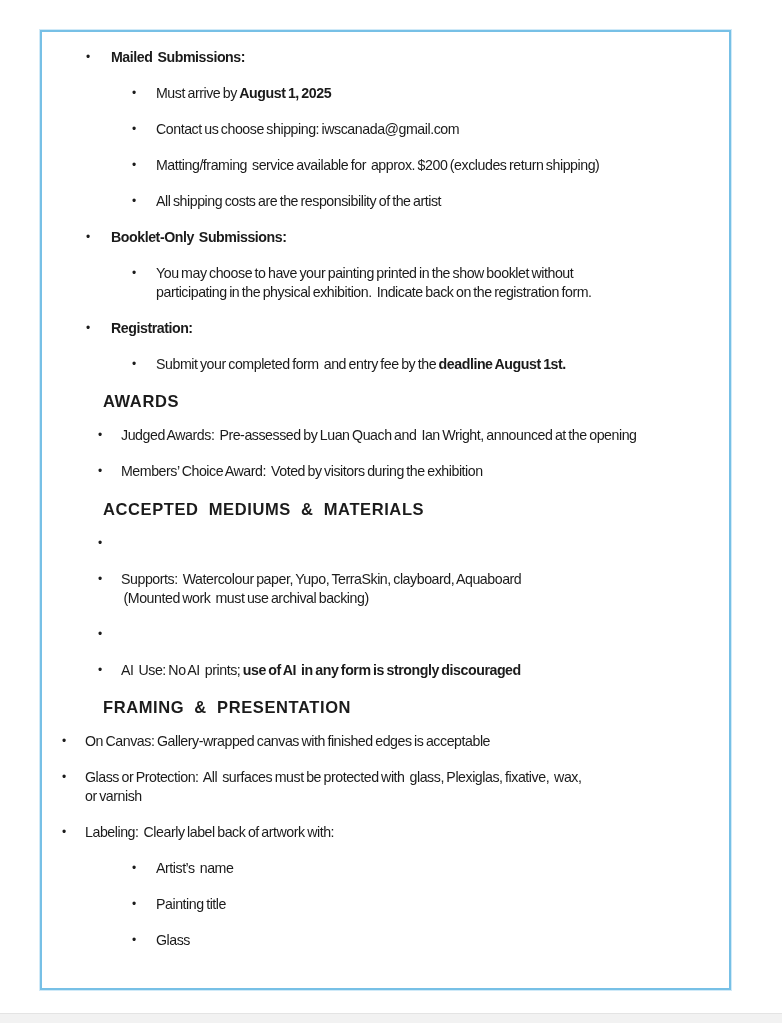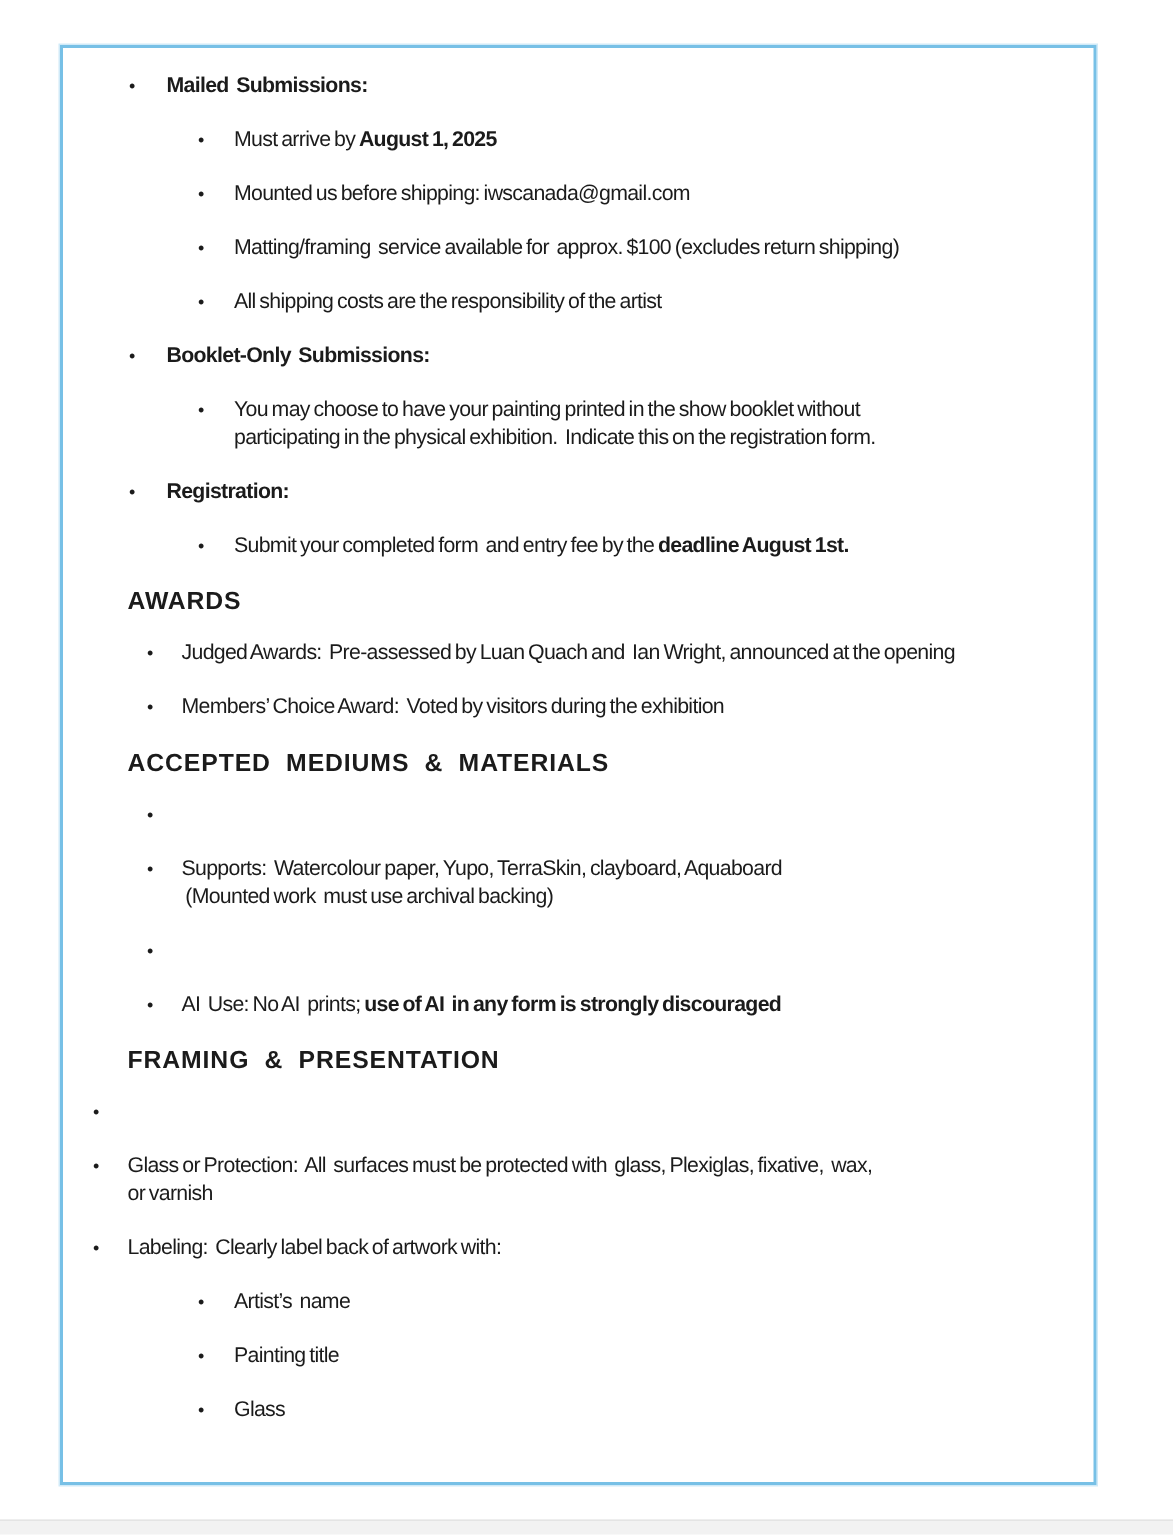--- a/index.html
+++ b/index.html
@@ -50,21 +50,21 @@
   .bullet1 { margin-left: 44px; }
   .bullet1 .bullet { width: 25px; }
   .bullet1 .txt { font-weight: bold; text-align: right; }
   .bullet2 { margin-left: 90px; }
   .bullet2 .bullet { width: 24px; }
   .bulletMid { margin-left: 56px; }
   .bulletMid .bullet { width: 23px; }
   .bulletWide { margin-left: 20px; }
   .bulletWide .bullet { width: 23px; }
   .heading {
-    margin-left: 43px;
+    margin-left: 61px;
     font-size: 16.5px;
     font-weight: bold;
     letter-spacing: 0.6px;
     word-spacing: 5px;
     line-height: 20px;
     margin-bottom: 15px;
   }
   [data-name="awards-heading"] { margin-top: 12px; }
   [data-name="accepted-mediums-heading"] { margin-top: 18px; }
   [data-name="framing-heading"] { margin-top: 8px; text-align: center; }
@@ -86,38 +86,38 @@
       <div class="item bullet1" data-name="mailed-submissions-item">
         <span class="bullet" data-name="bullet-icon">•</span>
         <span class="txt" data-name="mailed-submissions-item-text"><b>Mailed  Submissions:</b></span>
       </div>
       <div class="item bullet2" data-name="mailed-arrival-deadline-item">
         <span class="bullet" data-name="bullet-icon">•</span>
         <span class="txt" data-name="mailed-arrival-deadline-item-text"><span>Must arrive by </span><b>August 1, 2025</b></span>
       </div>
       <div class="item bullet2" data-name="mailed-contact-item">
         <span class="bullet" data-name="bullet-icon">•</span>
-        <span class="txt" data-name="mailed-contact-item-text"><span>Mounted us before shipping: iwscanada@gmail.com</span></span>
+        <span class="txt" data-name="mailed-contact-item-text"><span>Contact us choose shipping: iwscanada@gmail.com</span></span>
       </div>
       <div class="item bullet2" data-name="mailed-matting-framing-item">
         <span class="bullet" data-name="bullet-icon">•</span>
-        <span class="txt" data-name="mailed-matting-framing-item-text"><span>Matting/framing  service available for  approx. $100 (excludes return shipping)</span></span>
+        <span class="txt" data-name="mailed-matting-framing-item-text"><span>Matting/framing  service available for  approx. $200 (excludes return shipping)</span></span>
       </div>
       <div class="item bullet2" data-name="mailed-shipping-costs-item">
         <span class="bullet" data-name="bullet-icon">•</span>
         <span class="txt" data-name="mailed-shipping-costs-item-text"><span>All shipping costs are the responsibility of the artist</span></span>
       </div>
       <div class="item bullet1" data-name="booklet-only-item">
         <span class="bullet" data-name="bullet-icon">•</span>
         <span class="txt" data-name="booklet-only-item-text"><b>Booklet-Only  Submissions:</b></span>
       </div>
       <div class="item bullet2" data-name="booklet-only-detail-item">
         <span class="bullet" data-name="bullet-icon">•</span>
         <span class="txt" data-name="booklet-only-detail-item-text"><span>You may choose to have your painting printed in the show booklet without
-participating in the physical exhibition.  Indicate this on the registration form.</span></span>
+participating in the physical exhibition.  Indicate back on the registration form.</span></span>
       </div>
       <div class="item bullet1" data-name="registration-item">
         <span class="bullet" data-name="bullet-icon">•</span>
         <span class="txt" data-name="registration-item-text"><b>Registration:</b></span>
       </div>
       <div class="item bullet2" data-name="registration-detail-item">
         <span class="bullet" data-name="bullet-icon">•</span>
         <span class="txt" data-name="registration-detail-item-text"><span>Submit your completed form  and entry fee by the </span><b>deadline August 1st.</b></span>
       </div>
       <div class="item heading" data-name="awards-heading">
@@ -147,20 +147,21 @@
       </div>
       <div class="item bulletMid" data-name="ai-use-item">
         <span class="bullet" data-name="bullet-icon">•</span>
         <span class="txt" data-name="ai-use-item-text"><span>AI  Use: No AI  prints; </span><b>use of AI  in any form is strongly discouraged</b></span>
       </div>
       <div class="item heading" data-name="framing-heading">
         <span class="txt" data-name="framing-heading-text"><b>FRAMING &amp; PRESENTATION</b></span>
       </div>
       <div class="item bulletWide" data-name="on-canvas-item">
         <span class="bullet" data-name="bullet-icon">•</span>
+        <span class="txt" data-name="on-canvas-item-text"><span>On Canvas: Gallery-wrapped canvas with finished edges is acceptable</span></span>
       </div>
       <div class="item bulletWide" data-name="glass-protection-item">
         <span class="bullet" data-name="bullet-icon">•</span>
         <span class="txt" data-name="glass-protection-item-text"><span>Glass or Protection:  All  surfaces must be protected with  glass, Plexiglas, fixative,  wax,
 or varnish</span></span>
       </div>
       <div class="item bulletWide" data-name="labeling-item">
         <span class="bullet" data-name="bullet-icon">•</span>
         <span class="txt" data-name="labeling-item-text"><span>Labeling:  Clearly label back of artwork with:</span></span>
       </div>

